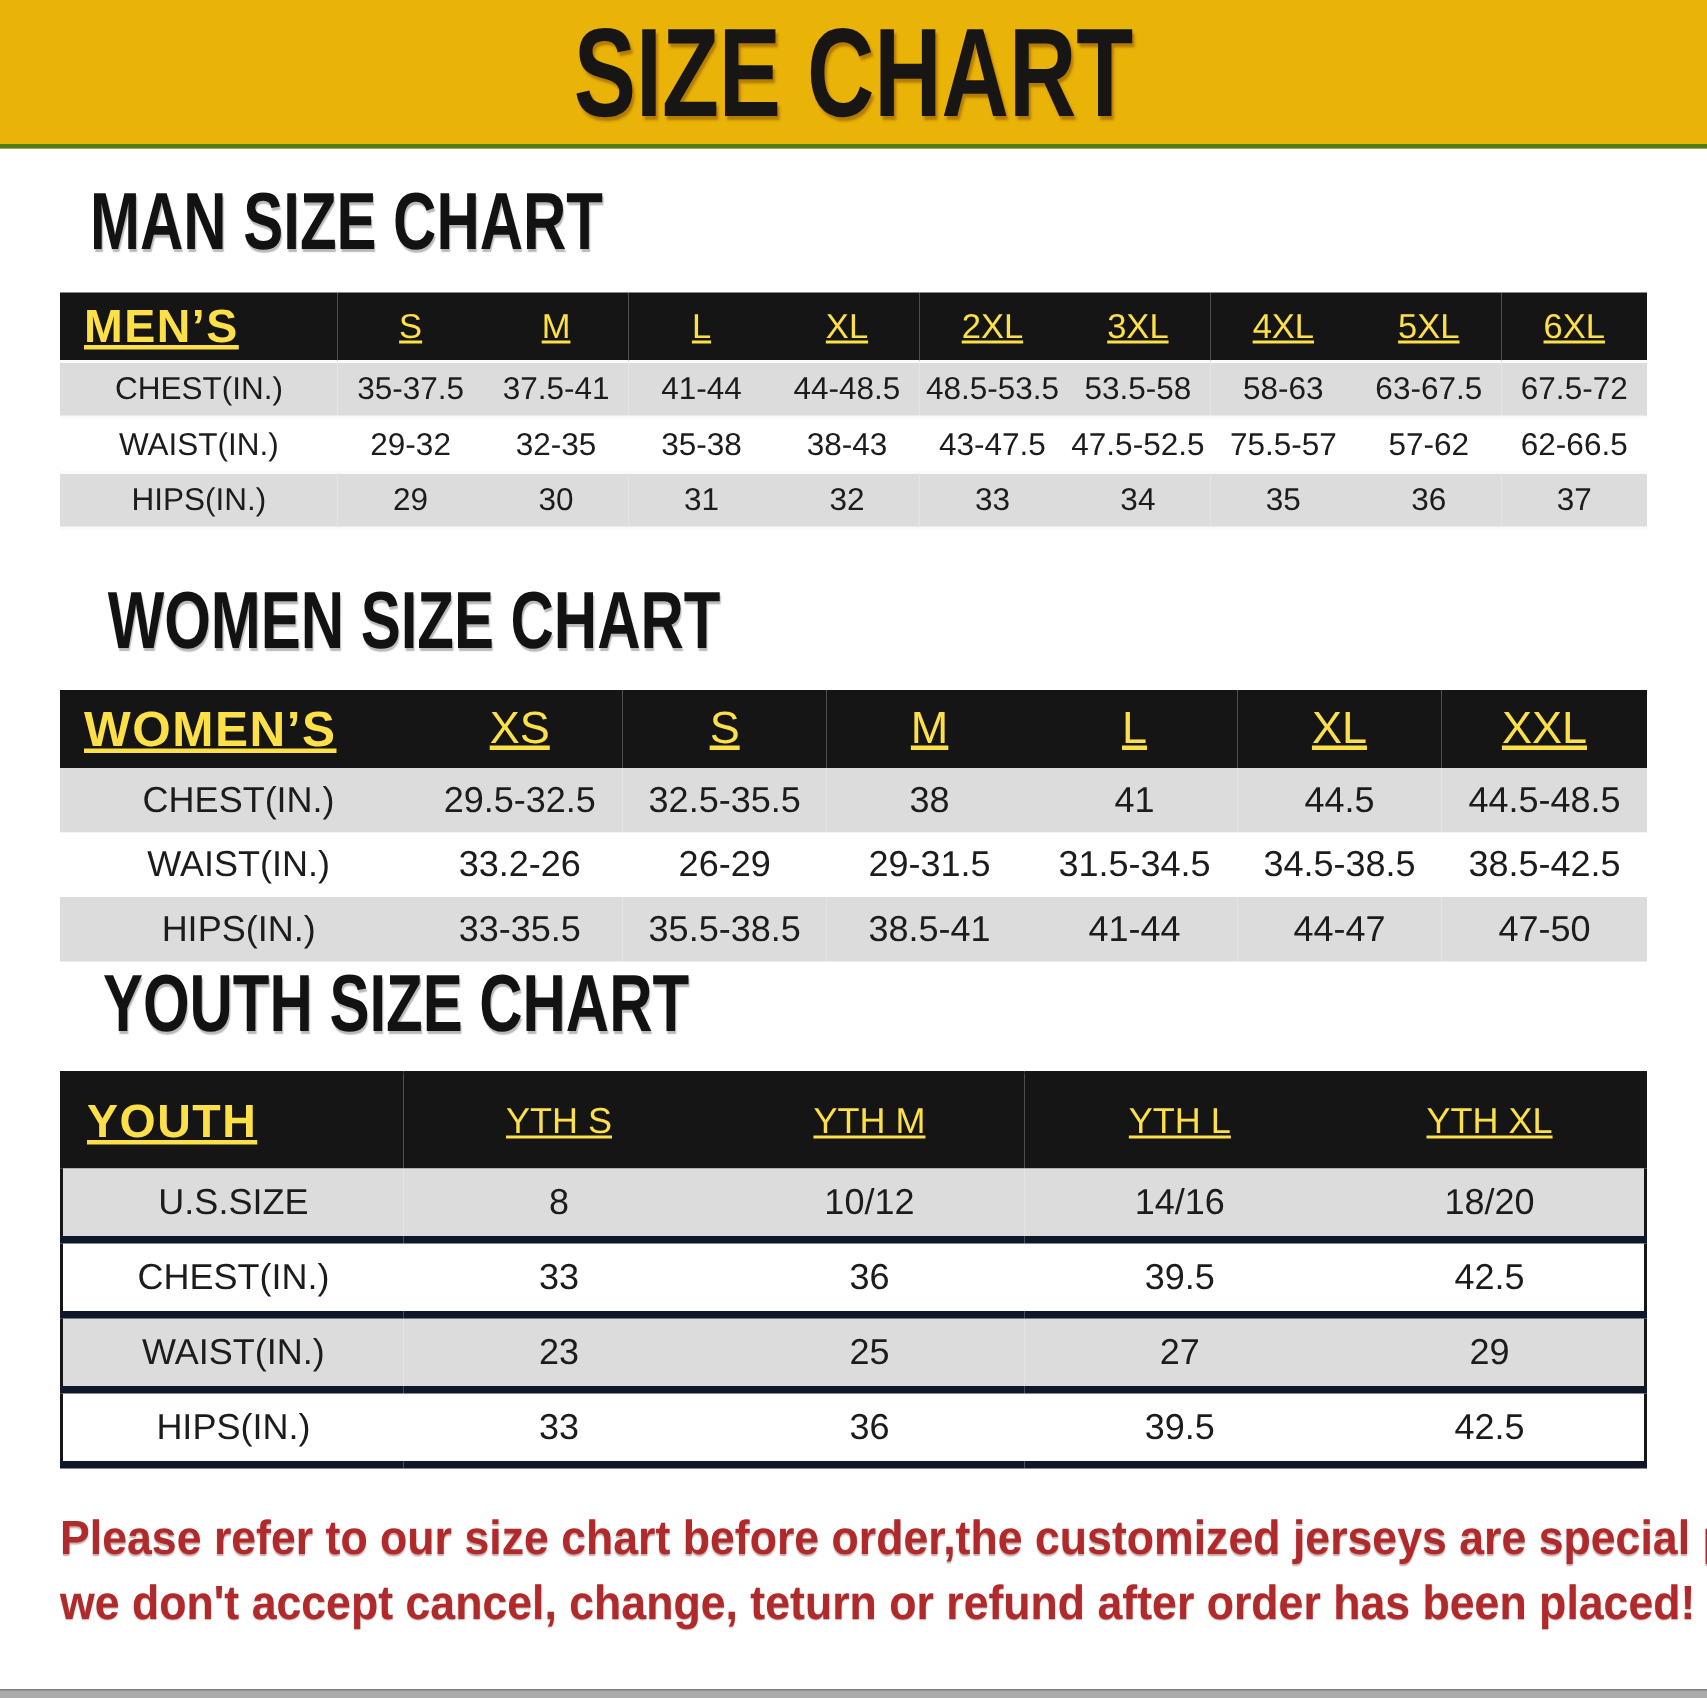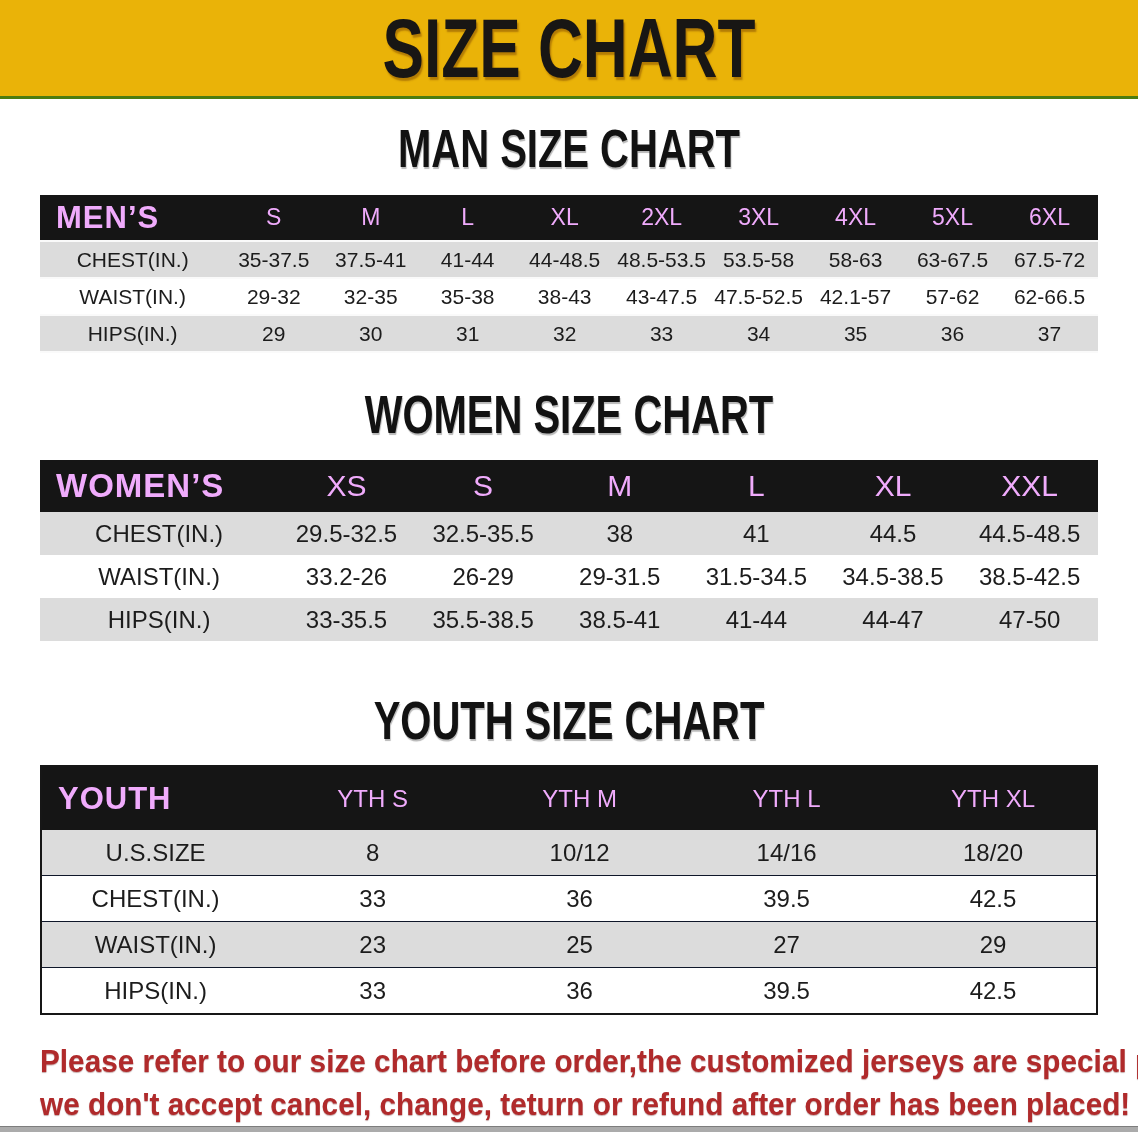--- a/index.html
+++ b/index.html
@@ -15,40 +15,40 @@
   .display-condensed {
     display:inline-block; font-weight:700; white-space:nowrap;
     transform:scaleX(0.74); transform-origin:center; color:#181614;
     letter-spacing:0px;
   }
   .banner .display-condensed {
     font-size:84px; line-height:96px;
     text-shadow:2px 3px 2px rgba(110,55,0,0.45);
   }
   
-  .section-heading { text-align:center; }
+  .section-heading { }
   .section-heading .display-condensed {
     font-size:54px; line-height:56px; color:#121212;
     text-shadow:1px 2px 1px rgba(0,0,0,0.28);
   }
   .heading-men   { margin-top:21px; }
   .heading-women { margin-top:33px; }
-  .heading-youth { margin-top:51px; }
+  .heading-youth { }
   
   .tbl-wrap { margin:0 40px; }
   .tbl-wrap.men   { margin-top:19px; }
   .tbl-wrap.women { margin-top:18px; }
   .tbl-wrap.youth { margin-top:17px; }
   table.size-table {
     width:100%; border-collapse:collapse; table-layout:fixed;
     color:#1c1c1c;
   }
   .size-table thead th {
-    background:#151515; color:#f0abfc; font-weight:400;
-    text-align:center; padding:0;
+    background:#151515; color:#fde047; font-weight:400;
+    text-align:center; padding:0;text-decoration:underline;
   }
   .size-table thead th.corner {
     text-align:left; padding-left:16px; font-weight:700;
     letter-spacing:1px;
   }
   .size-table tbody td { text-align:center; padding:0; }
   .size-table tbody tr.stripe { background:#DCDCDC; }
   .size-table tbody tr.plain  { background:#ffffff; }
   
   .men thead th { height:45px; font-size:23px; }
@@ -57,21 +57,21 @@
   .men tbody tr.stripe { border-bottom:2px solid #fafafa; border-top:2px solid #fafafa; }
   
   .women thead th { height:52px; font-size:30px; }
   .women thead th.corner { font-size:33px; width:21%; }
   .women tbody td { height:43px; font-size:24px; }
   
   .youth table { border:2px solid #161616; }
   .youth thead th { height:63px; font-size:24px; }
   .youth thead th.corner { font-size:31px; width:20%; }
   .youth tbody td { height:45px; font-size:24px; }
-  .youth tbody tr { border-bottom:1px solid #0f172a; }
+  .youth tbody tr { border-bottom:5px solid #0f172a; }
   
   .footer { margin:25px 0 0 40px; }
   .footer .line {
     display:inline-block; transform:scaleX(0.93); transform-origin:left center;
     font-size:32px; line-height:43px; font-weight:700; color:#B02A2B;
     white-space:nowrap; text-shadow:0 1px 1px rgba(90,10,10,0.35);
   }
   .bottom-strip {
     position:absolute; left:0; right:0; bottom:0; height:5px;
     background:#ababab; border-top:1px solid #7d7d7d;
@@ -117,21 +117,21 @@
           <td>67.5-72</td>
         </tr>
         <tr class="plain">
           <td>WAIST(IN.)</td>
           <td>29-32</td>
           <td>32-35</td>
           <td>35-38</td>
           <td>38-43</td>
           <td>43-47.5</td>
           <td>47.5-52.5</td>
-          <td>42.1-57</td>
+          <td>75.5-57</td>
           <td>57-62</td>
           <td>62-66.5</td>
         </tr>
         <tr class="stripe">
           <td>HIPS(IN.)</td>
           <td>29</td>
           <td>30</td>
           <td>31</td>
           <td>32</td>
           <td>33</td>

